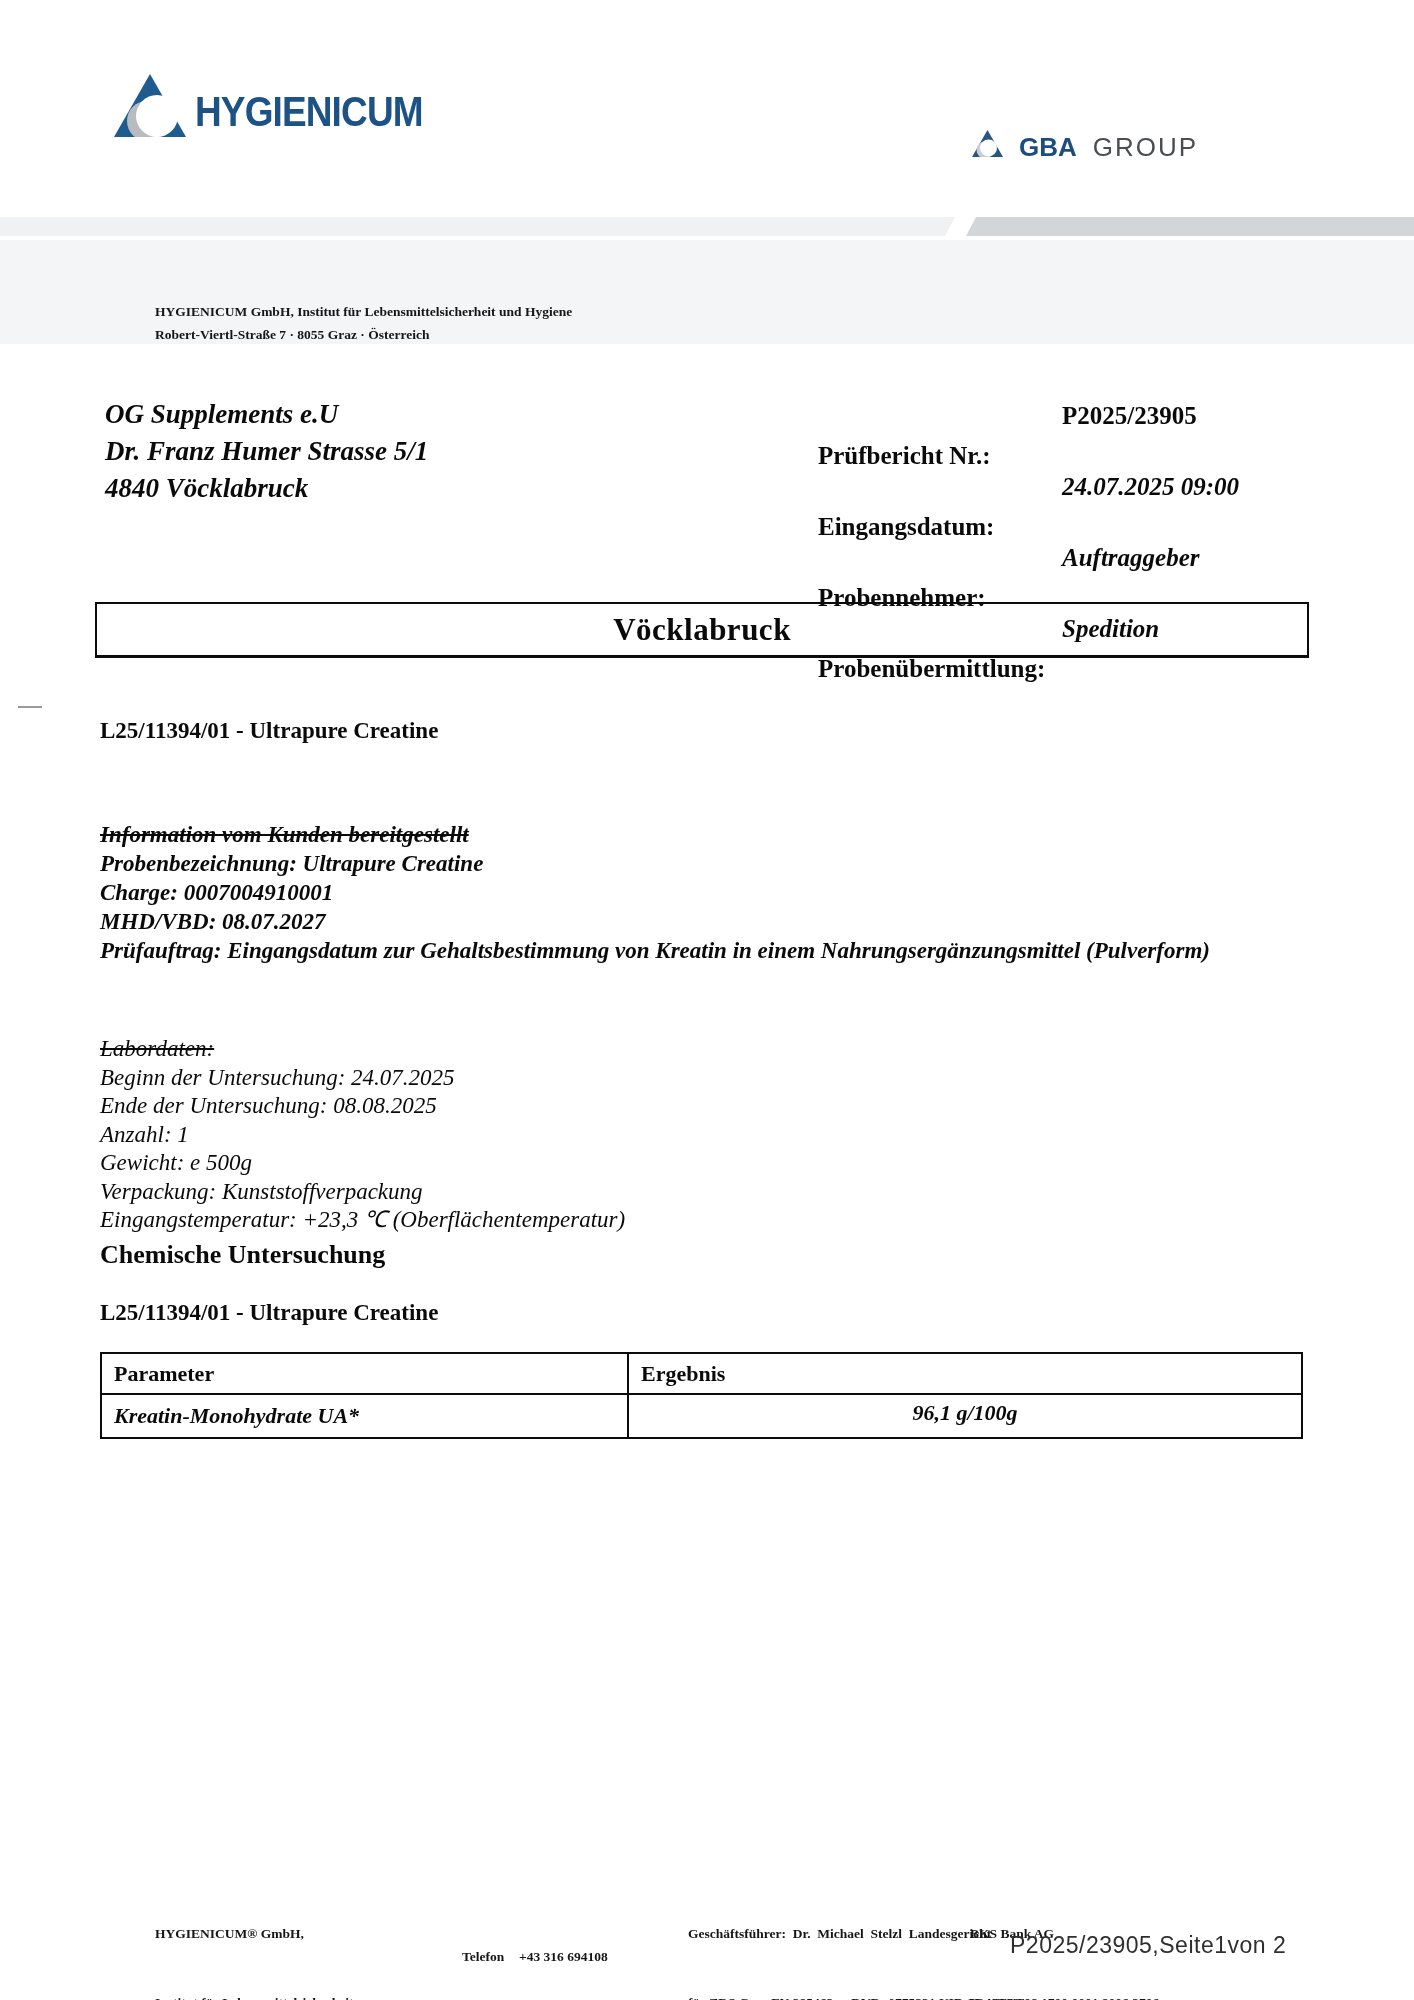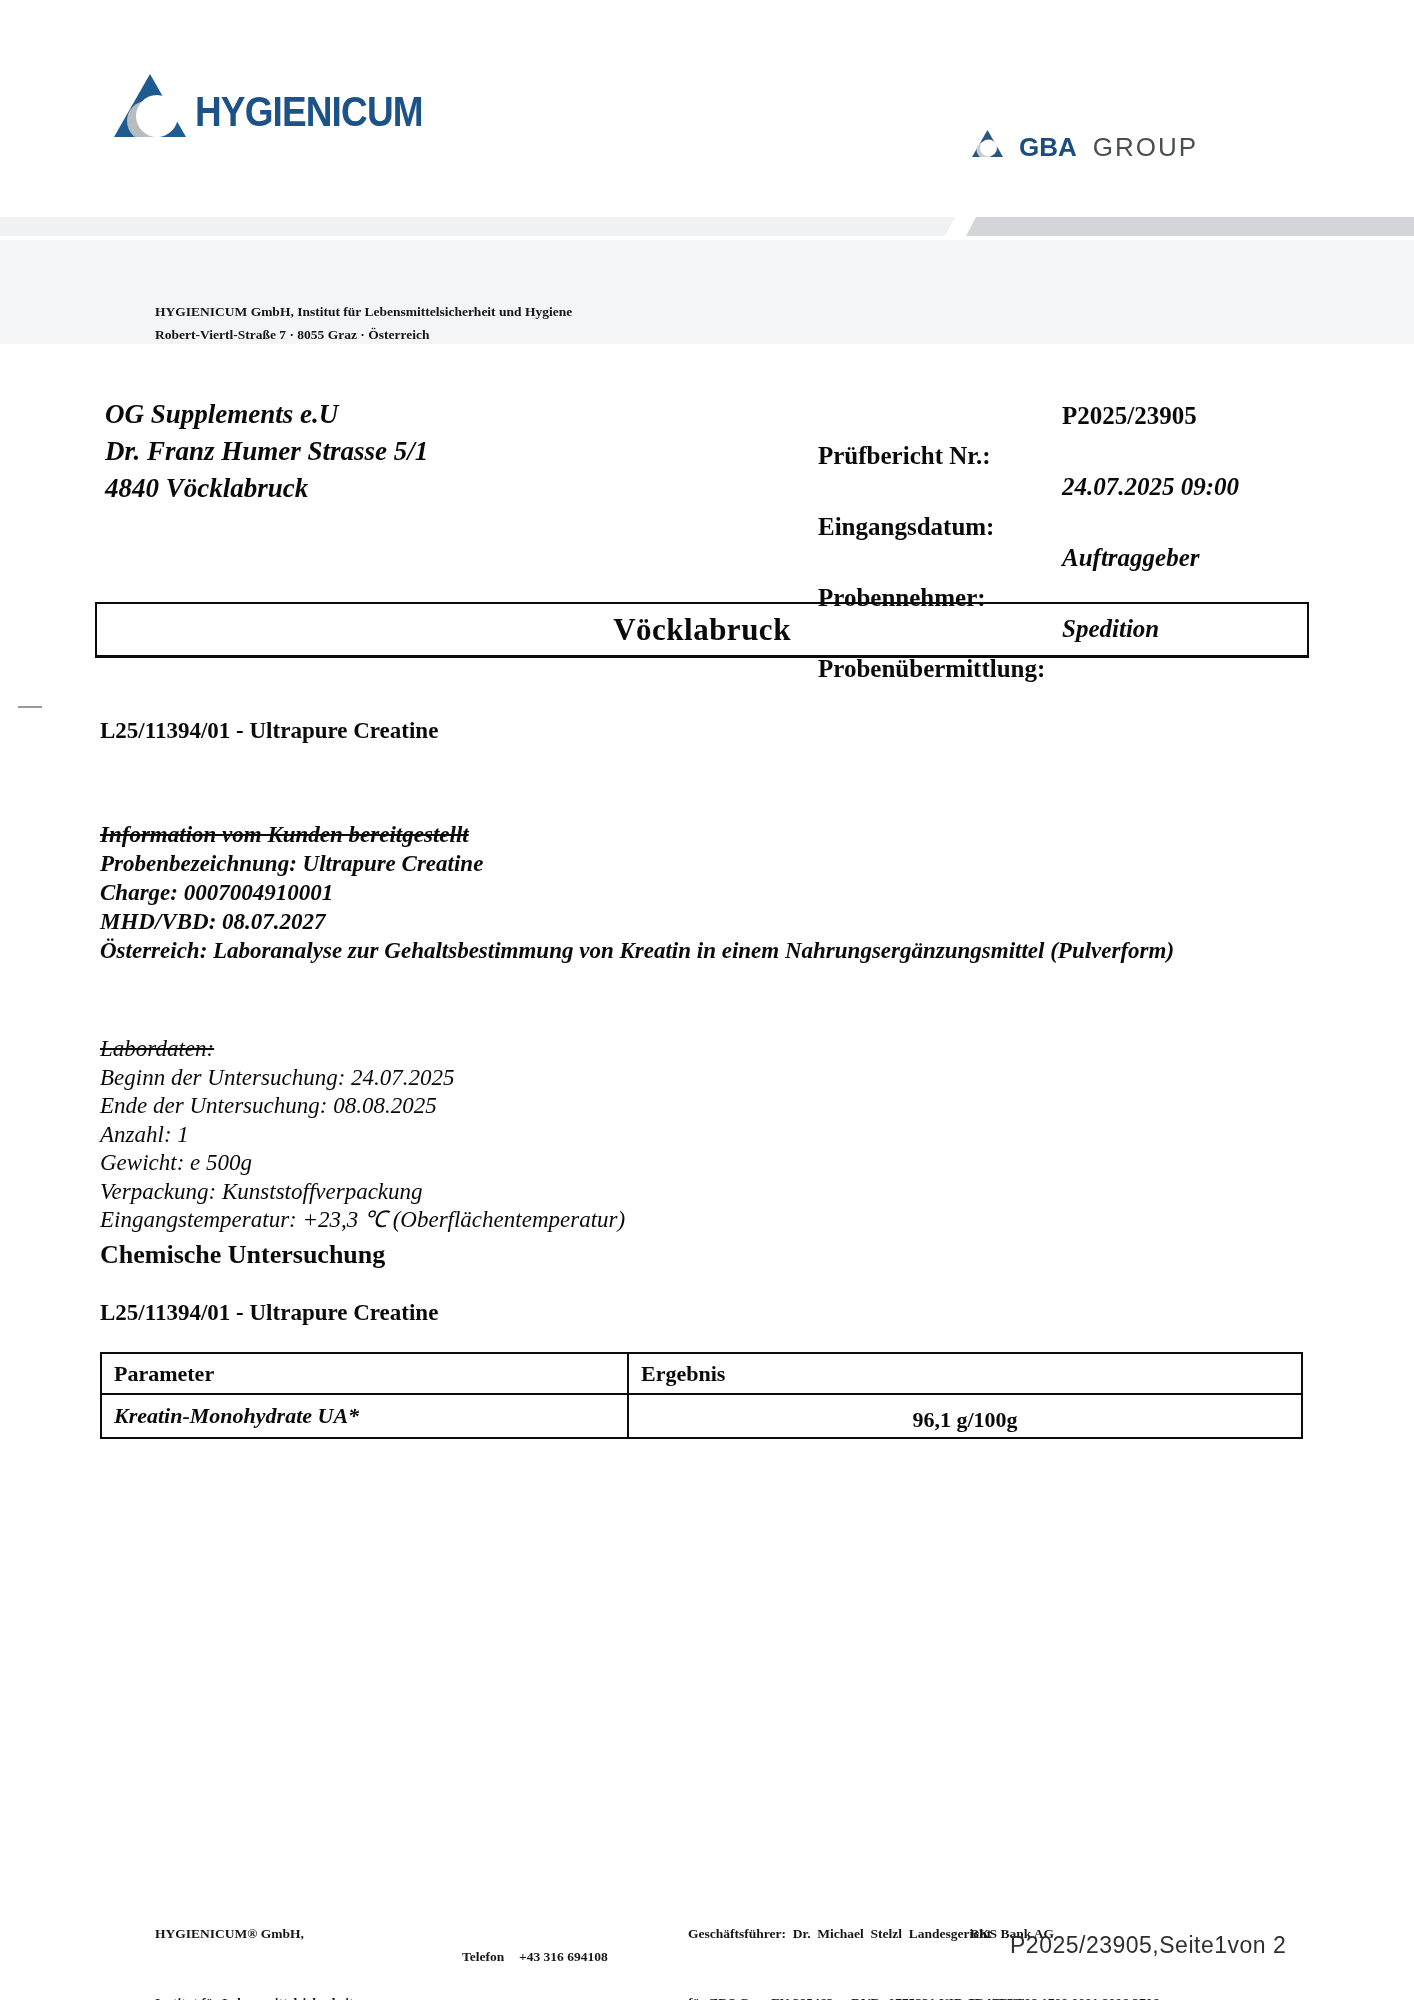--- a/index.html
+++ b/index.html
@@ -60,21 +60,21 @@
   .strike{display:inline-block;text-decoration:line-through;text-decoration-thickness:2px;padding-right:18px;margin-top:36px;}
   
   .result-table{position:absolute;left:100px;top:1352px;width:1203px;border:2.5px solid #0b0b0b;box-sizing:border-box;}
   .tr{display:flex;}
   .th-row{height:39px;border-bottom:2.5px solid #0b0b0b;}
   .data-row{height:42px;}
   .cell{box-sizing:border-box;display:flex;align-items:center;font-size:22px;font-weight:700;}
   .cell.c1{width:527px;border-right:2.5px solid #0b0b0b;padding-left:12px;}
   .cell.c2{flex:1;padding-left:12px;}
   .cell.param{font-style:italic;}
-  .cell.result{justify-content:center;align-items:flex-end;padding:0 0 4px 0;}
+  .cell.result{font-style:italic;justify-content:center;align-items:flex-end;padding:0 0 11px 0;}
   
   .footer{position:absolute;left:0;top:1876px;width:1414px;font-size:13.5px;font-weight:700;line-height:23px;color:#161616;}
   .fcol{position:absolute;top:0;white-space:pre-wrap;}
   .fcol1{left:155px;}
   .fcol2{left:435px;}
   .fcol3{left:688px;}
   .fcol4{left:970px;}
   .tel-label{display:inline-block;width:57px;}
   .page-label{
     position:absolute;left:1010px;top:1932px;
@@ -150,21 +150,21 @@
     <span class="title">Vöcklabruck</span>
   </div>
 
   <div class="sample-id-1">L25/11394/01 - Ultrapure Creatine</div>
 
   <div class="info-section">
     <div><span class="strike">Information vom Kunden bereitgestellt</span></div>
     <div>Probenbezeichnung: Ultrapure Creatine</div>
     <div>Charge: 0007004910001</div>
     <div>MHD/VBD: 08.07.2027</div>
-    <div>Österreich: Laboranalyse zur Gehaltsbestimmung von Kreatin in einem Nahrungsergänzungsmittel (Pulverform)</div>
+    <div>Prüfauftrag: Eingangsdatum zur Gehaltsbestimmung von Kreatin in einem Nahrungsergänzungsmittel (Pulverform)</div>
   </div>
 
   <div class="lab-section">
     <div><span class="strike">Labordaten:</span></div>
     <div>Beginn der Untersuchung: 24.07.2025</div>
     <div>Ende der Untersuchung: 08.08.2025</div>
     <div>Anzahl: 1</div>
     <div>Gewicht: e 500g</div>
     <div>Verpackung: Kunststoffverpackung</div>
     <div>Eingangstemperatur: +23,3 ℃ (Oberflächentemperatur)</div>

